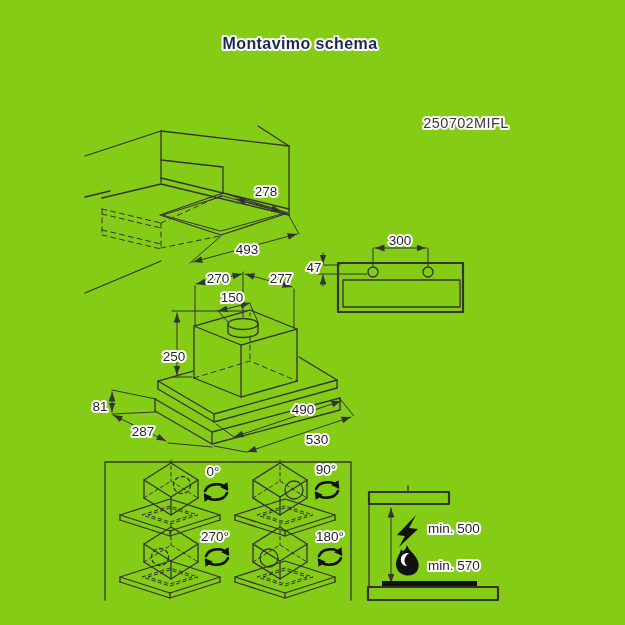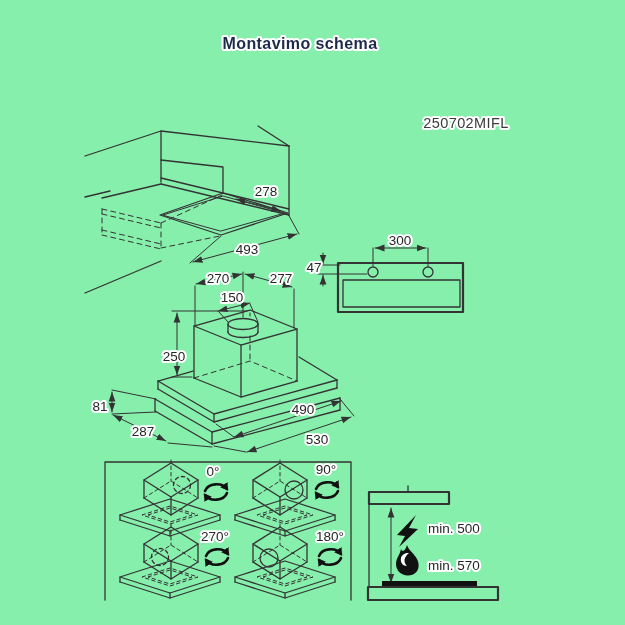--- a/index.html
+++ b/index.html
@@ -1,16 +1,16 @@
 <!DOCTYPE html>
 <html><head>
 <meta charset="utf-8">
 <style>
   html,body{margin:0;padding:0;background:#fff;}
-  #stage{position:relative;width:625px;height:625px;background:#86efac;overflow:hidden;}
+  #stage{position:relative;width:625px;height:625px;background:#84cc16;overflow:hidden;}
   svg{position:absolute;left:0;top:0;}
   svg text{font-family:"Liberation Sans",sans-serif;fill:#262626;
            paint-order:stroke;stroke:#ffffff;stroke-width:4px;stroke-linejoin:round;}
   .title{font-size:16px;font-weight:bold;fill:#1c2b49;letter-spacing:.4px;}
   .model{font-size:14.5px;fill:#3a3a3a;letter-spacing:.4px;}
   .dim{font-size:13.5px;}
   .ang{font-size:13.5px;}
   .ln{stroke:#333;stroke-width:1.3;fill:none;stroke-linecap:round;stroke-linejoin:round;}
   .thin{stroke-width:1;}
   .thick{stroke-width:2.2;}

